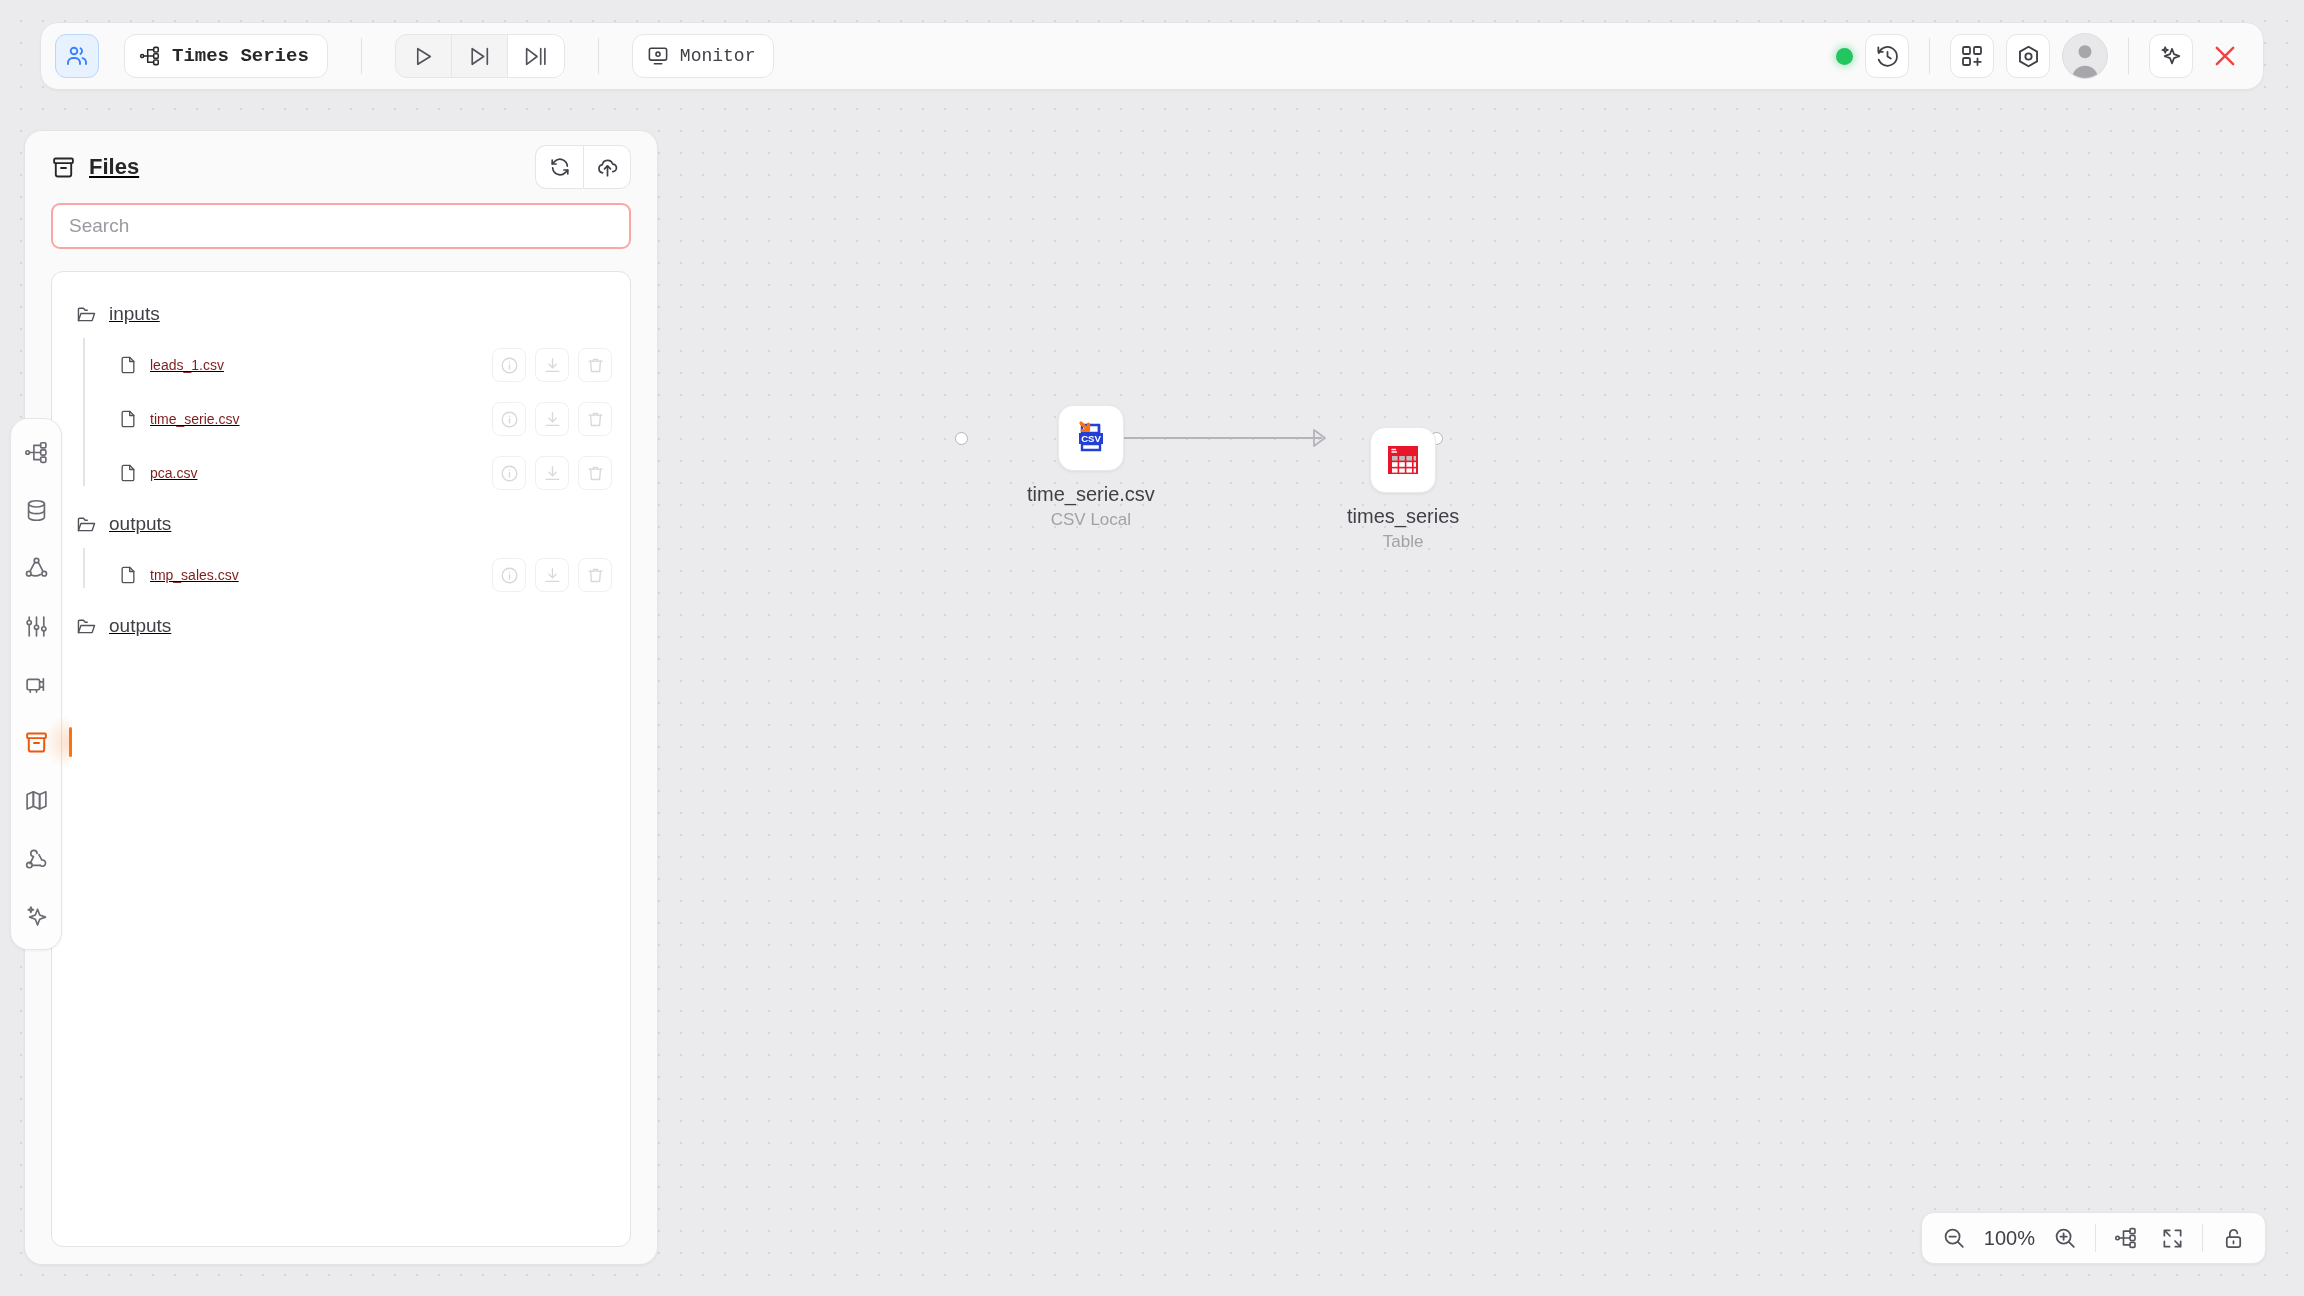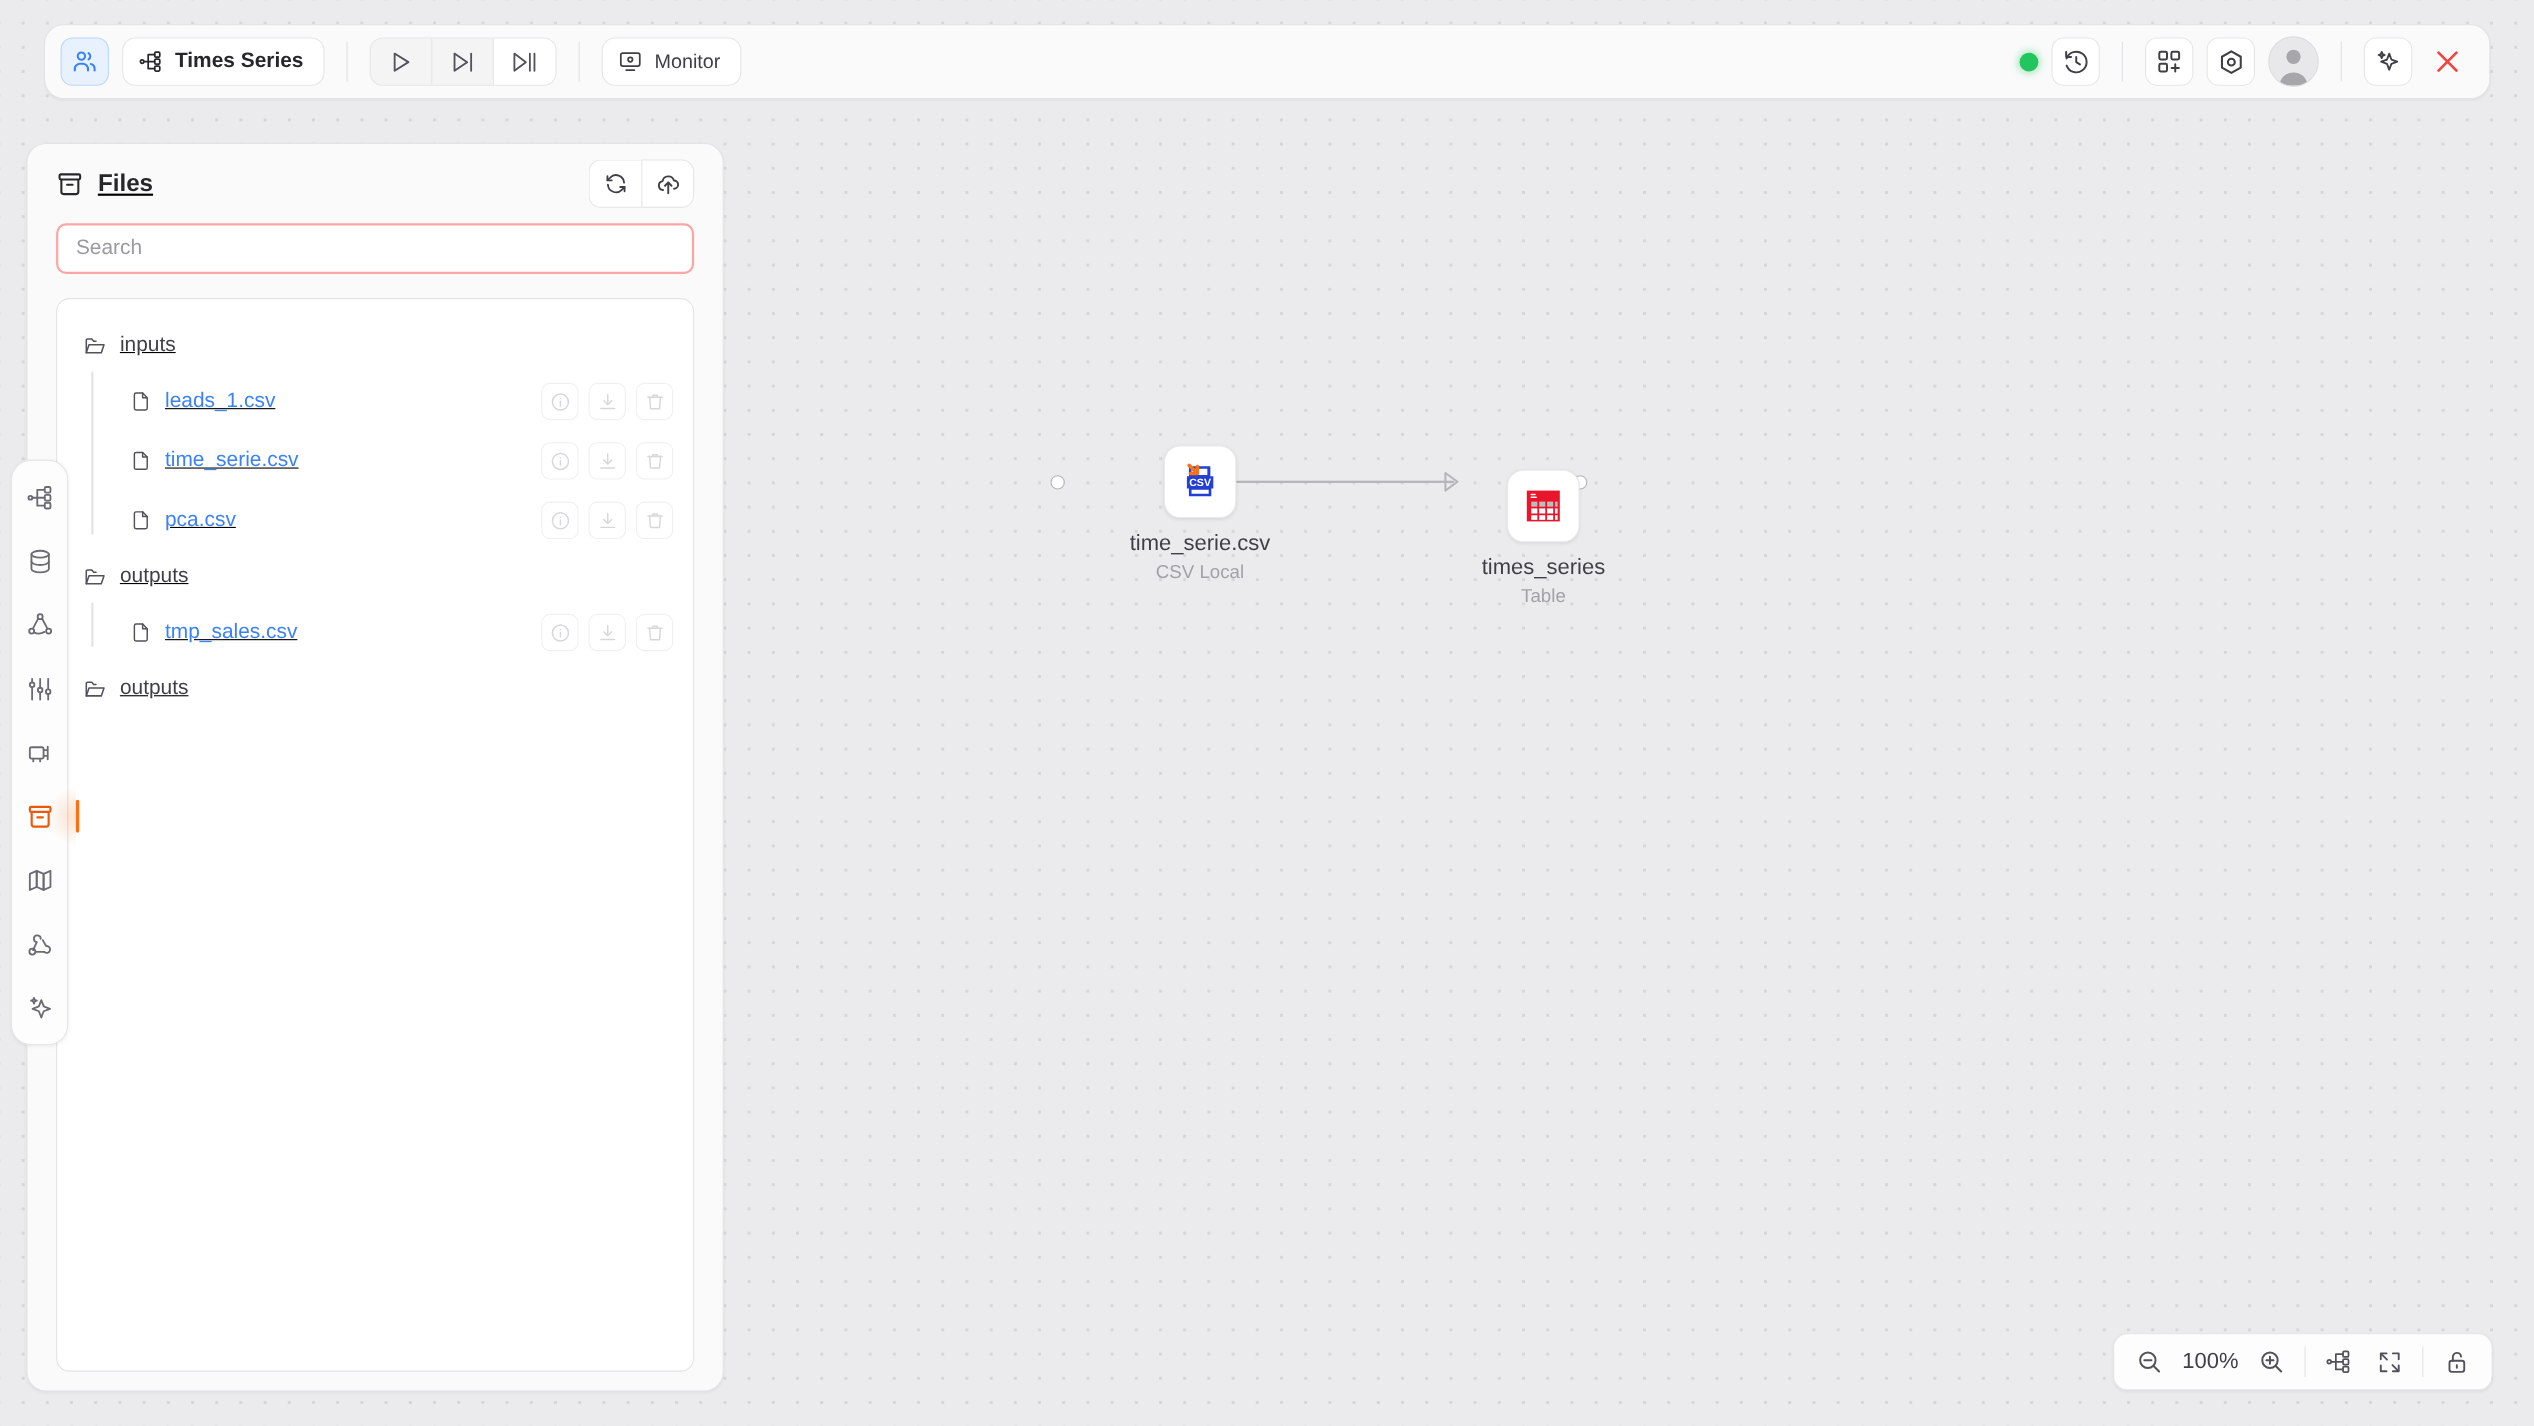--- a/index.html
+++ b/index.html
@@ -24,21 +24,21 @@
     left: 40px; top: 22px;
     width: 2224px; height: 68px;
     background: #fafafa;
     border: 1px solid #e4e4e7;
     border-radius: 18px;
     display: flex;
     align-items: center;
     padding: 0 14px;
     box-shadow: 0 1px 2px rgba(0,0,0,0.04);
   }
-  .tb-left { display: flex; align-items: center; gap: 12px; }
+  .tb-left { display: flex; align-items: center; gap: 25px; font-family: Liberation Mono, monospace; }
   .tb-right { margin-left: auto; display: flex; align-items: center; gap: 12px; padding-right: 4px;}
 
   .icon-btn {
     width: 44px; height: 44px;
     border-radius: 11px;
     background: #fff;
     border: 1px solid #e6e6e9;
     display: flex; align-items: center; justify-content: center;
     color: #3f3f46;
   }
@@ -183,21 +183,21 @@
   }
   .children { position: relative; padding-left: 42px; }
   .children::before {
     content: ""; position: absolute;
     left: 31px; top: 0; bottom: 14px;
     width: 1.5px; background: #e4e4e7;
   }
   .file-row {
     display: flex; align-items: center;
     height: 54px; padding-left: 24px; padding-right: 18px;
-    font-size: 19px; color: #3b82f6; gap: 12px;
+    font-size: 14px; color: #7f1d1d; gap: 12px;
   }
   .file-row .fname { white-space: nowrap; }
   .row-actions { margin-left: auto; display: flex; gap: 9px; }
   .row-actions .ra {
     width: 34px; height: 34px; border-radius: 8px;
     border: 1px solid #f0f0f1;
     display: flex; align-items: center; justify-content: center;
     color: #d8d8dc;
   }
 

